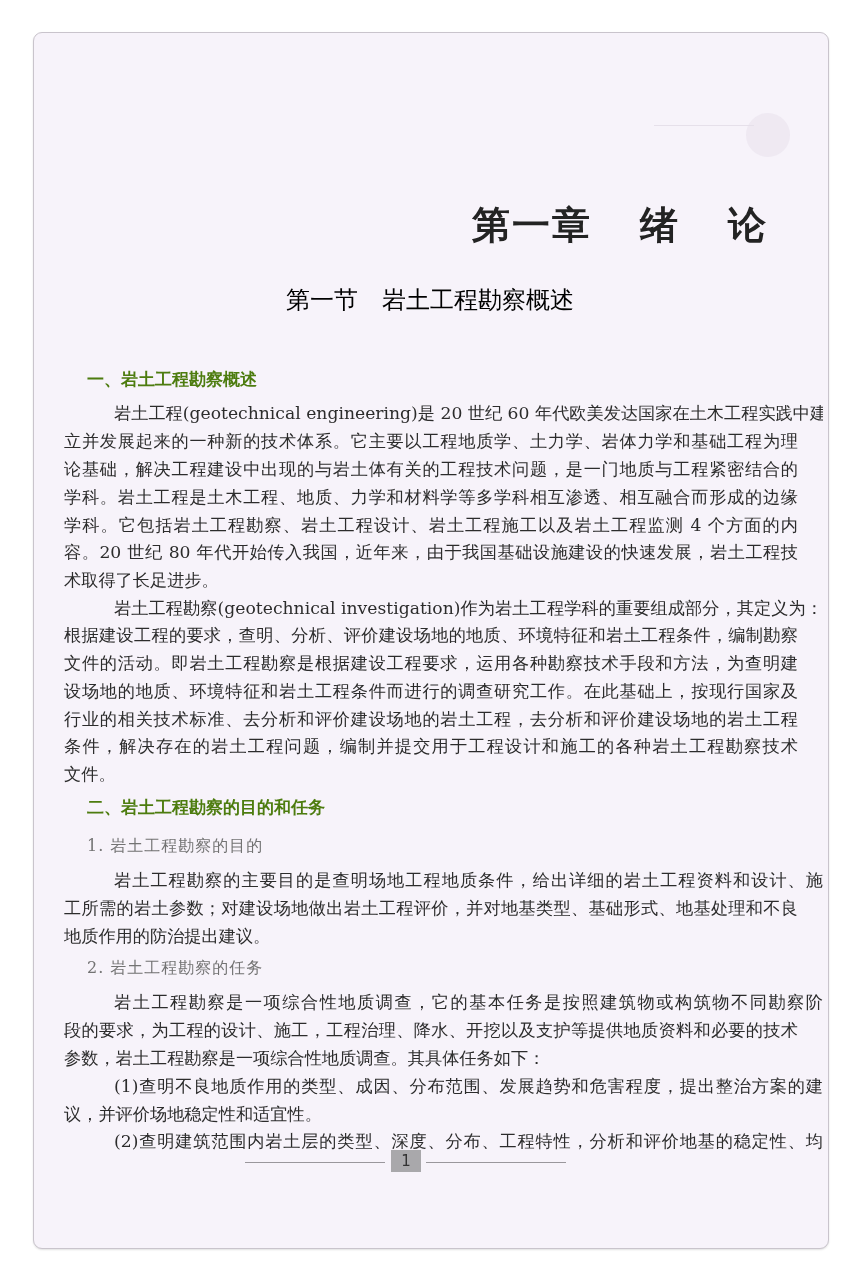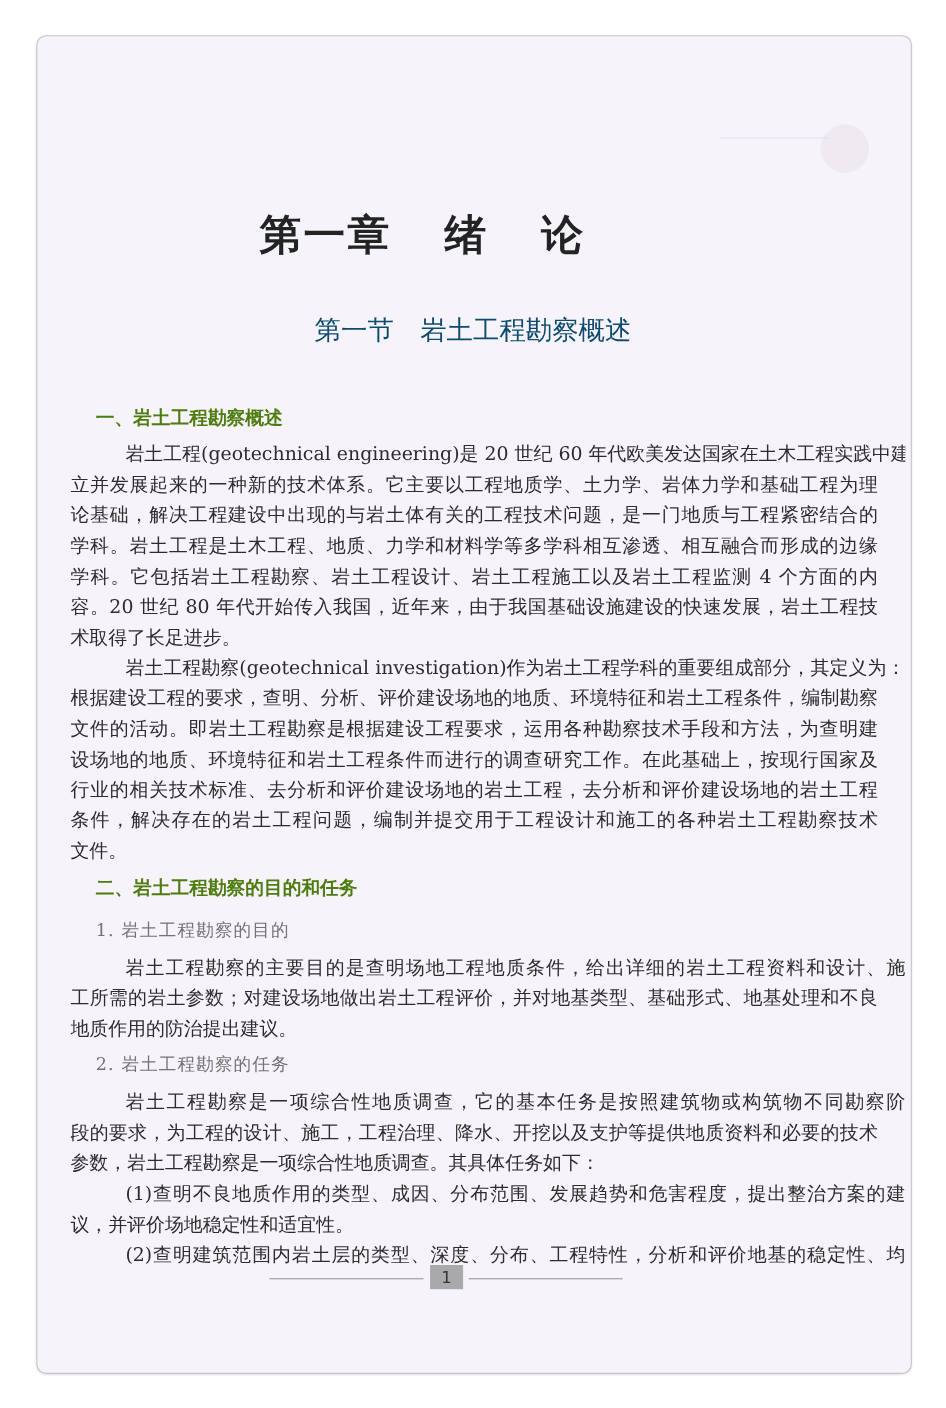--- a/index.html
+++ b/index.html
@@ -14,28 +14,28 @@
   }
   .ghost-emblem {
     position: absolute; left: 712px; top: 80px; width: 44px; height: 44px; border-radius: 50%;
     background: #ece6f0; opacity: 0.8;
   }
   .ghost-header {
     position: absolute; left: 620px; top: 92px; width: 100px; height: 1px; background: #e6e0ea;
   }
   .abs { position: absolute; white-space: nowrap; }
   .chapter-title {
-    left: 0; width: 768px; top: 188px; text-align: center;
+    left: 0; width: 768px; top: 200px; text-align: right;
     font-family: "DejaVu Sans", "Liberation Sans", sans-serif; font-size: 38px; font-weight: bold;
     letter-spacing: 2px; color: #232323;
   }
   .chapter-title span.gap { display: inline-block; width: 48px; }
   .section-title {
     left: 0; width: 860px; top: 284px; text-align: center;
-    font-size: 24px; color: #0c4a6e;
+    font-size: 24px; color: #000000;
   }
   .h2 {
     left: 87px; font-family: "DejaVu Sans", "Liberation Sans", sans-serif;
     font-size: 17px; font-weight: bold; color: #4d7c0f;
   }
   .h3 { left: 87px; font-size: 16px; color: #737373; letter-spacing: 1px; }
   .line {
     left: 64px; width: 734px; font-size: 17.2px; line-height: 22px; color: #2c2c2c;
     text-align: justify; text-align-last: justify; white-space: nowrap; overflow: hidden;
   }

